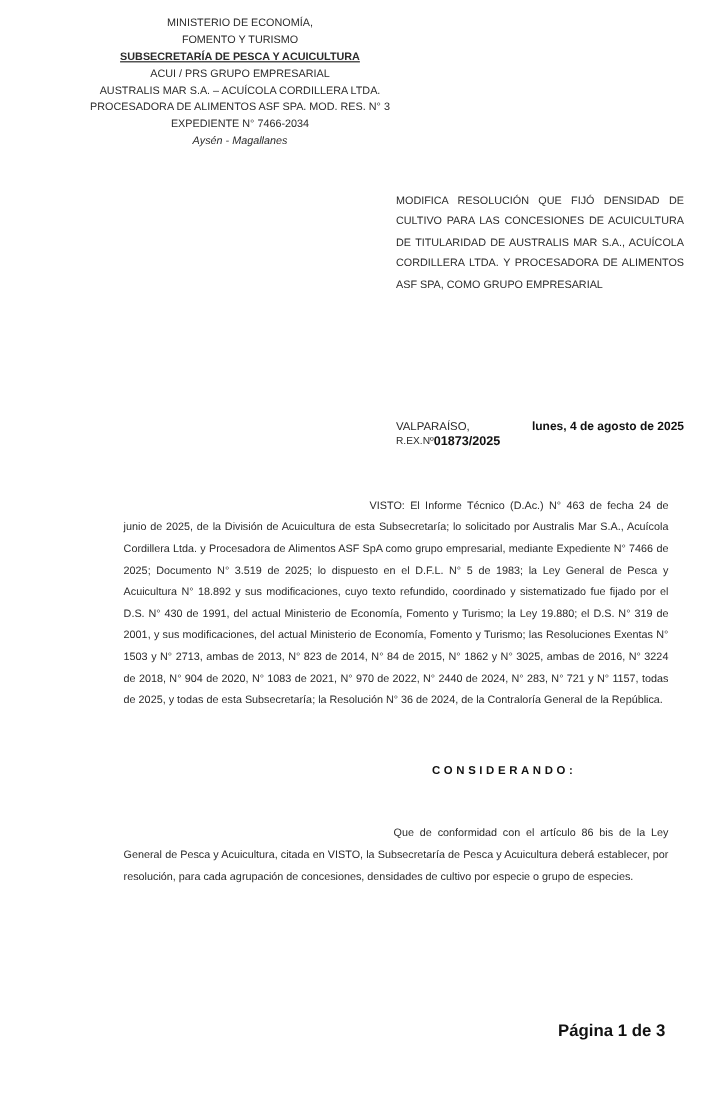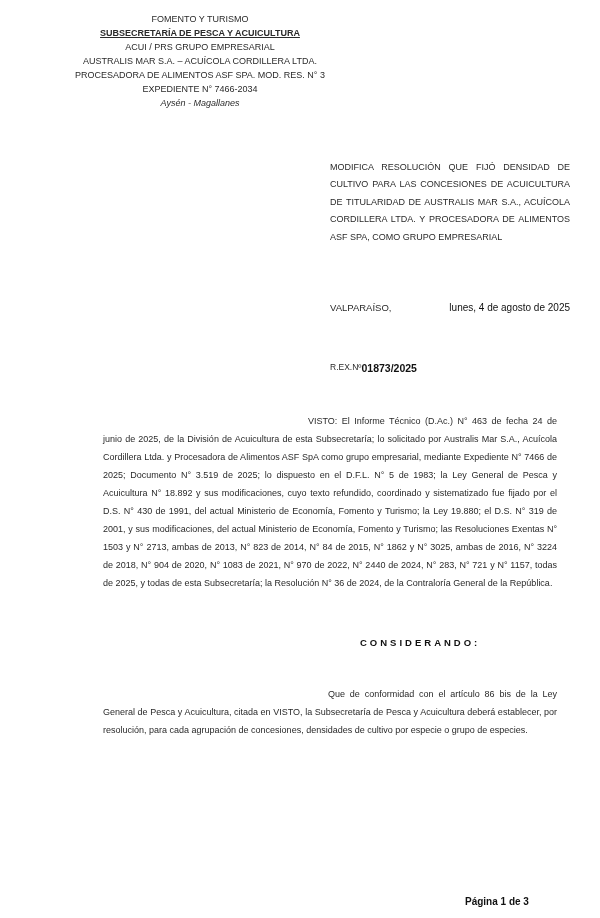--- a/index.html
+++ b/index.html
@@ -51,23 +51,24 @@
     left: 330px;
     top: 302px;
     width: 240px;
     display: flex;
     justify-content: space-between;
     align-items: baseline;
     font-size: 9.5px;
     color: #2a2a2a;
   }
   .dateline .date {
-    font-weight: normal;
+    font-weight: bold;
     font-size: 10px;
     color: #111;
+    margin-top: 48px;
   }
   
   .rex-row {
     position: absolute;
     left: 330px;
     top: 362px;
     width: 240px;
     display: flex;
     align-items: flex-start;
     font-size: 8.5px;
@@ -103,32 +104,33 @@
     color: #111;
   }
   .considerando-par {
     top: 685px;
     text-indent: 225px;
   }
   
   .page-footer {
     position: absolute;
     left: 465px;
-    top: 896px;
-    font-size: 10px;
+    top: 850px;
+    font-size: 14px;
     font-weight: bold;
     color: #111;
   }
 </style>
 </head>
 <body>
 
 <div class="page">
 
   <div class="letterhead">
+    <div>MINISTERIO DE ECONOMÍA,</div>
     <div>FOMENTO Y TURISMO</div>
     <div class="lh-sub">SUBSECRETARÍA DE PESCA Y ACUICULTURA</div>
     <div>ACUI / PRS GRUPO EMPRESARIAL</div>
     <div>AUSTRALIS MAR S.A. – ACUÍCOLA CORDILLERA LTDA.</div>
     <div>PROCESADORA DE ALIMENTOS ASF SPA. MOD. RES. N° 3</div>
     <div>EXPEDIENTE N° 7466-2034</div>
     <div class="lh-regions">Aysén - Magallanes</div>
   </div>
 
   <div class="title-block">MODIFICA RESOLUCIÓN QUE FIJÓ DENSIDAD DE CULTIVO PARA LAS CONCESIONES DE ACUICULTURA DE TITULARIDAD DE AUSTRALIS MAR S.A., ACUÍCOLA CORDILLERA LTDA. Y PROCESADORA DE ALIMENTOS ASF SPA, COMO GRUPO EMPRESARIAL</div>

